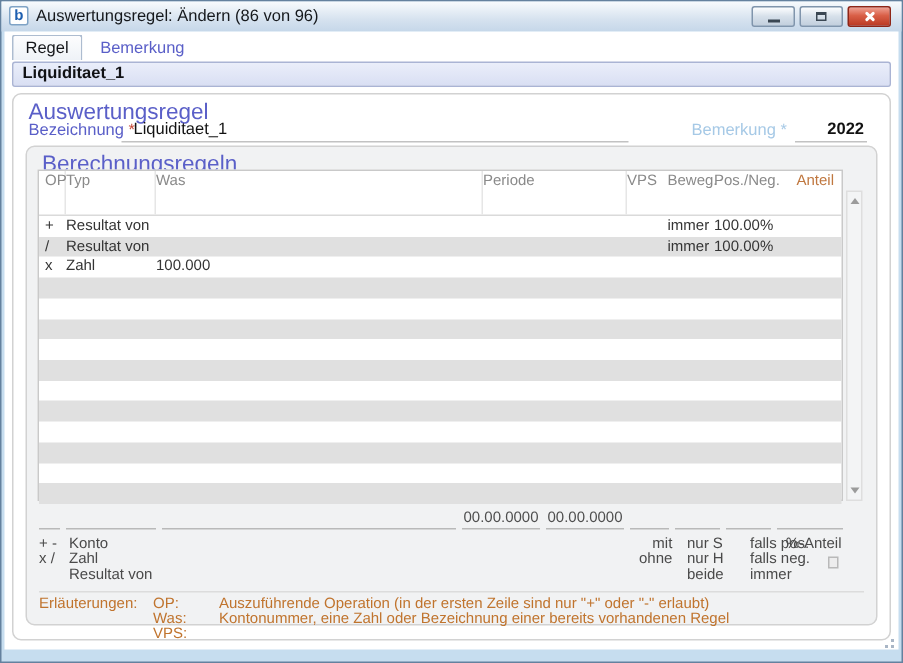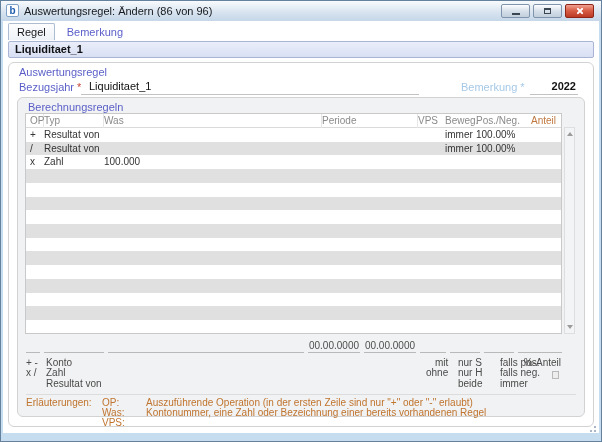--- a/index.html
+++ b/index.html
@@ -51,21 +51,21 @@
     position:absolute; top:20px; left:5px; right:5px; height:17px;
     background:linear-gradient(#eaeefa,#d9dff3); border:1px solid #aab4d4; border-radius:2px;
     font-weight:bold; font-size:11px; color:#101114; line-height:15px; padding-left:6px;
   }
 
   
   .aw-box{
     position:absolute; top:41px; left:5px; right:5px; bottom:6px;
     border:1px solid #d2d2d2; border-radius:6px; background:#fff;
   }
-  .group-label{ color:#5a5fc8; font-size:11px; }
+  .group-label{ color:#5a5fc8; font-size:15px; }
   .aw-label{ position:absolute; top:3px; left:10px; }
   .req{ color:#c64a3a; }
   .req.dim{ color:#a6c9e6; }
 
   .bez-row{ position:absolute; top:17px; left:0; right:0; height:16px; }
   .bez-label{ position:absolute; left:10px; top:1px; color:#5a5fc8; }
   .bez-field{
     position:absolute; left:72px; width:338px; height:15px;
     border-bottom:1px solid #c2c2c2; padding-left:8px; color:#121212; font-size:11px;
   }
@@ -81,21 +81,21 @@
     background:#f1f2f3; border:1px solid #d2d2d2; border-radius:6px;
   }
   .br-label{ position:absolute; top:3px; left:10px; }
 
   .grid{
     position:absolute; left:7px; top:15px; width:537px; height:221px;
     background:#fff; border:1px solid #c9c9c9;
   }
   .ghead{
     display:grid; grid-template-columns:14px 60px 218px 96px 27px 31px 40px 1fr;
-    height:14px; line-height:14px; font-size:10px; color:#8a8a8a;
+    height:30px; line-height:14px; font-size:10px; color:#8a8a8a;
     border-bottom:1px solid #dadada; padding-left:4px;
   }
   .ghead .hc{ border-right:1px solid #e6e6e6; padding-right:2px; }
   .ghead .hc.noline{ border-right:none; }
   .ghead .hc.anteil{ text-align:right; padding-right:5px; color:#c07840; }
   .tbody .trow{
     display:grid; grid-template-columns:14px 60px 218px 96px 27px 31px 40px 1fr;
     height:13.73px; line-height:13.73px; font-size:10px; color:#343434; padding-left:4px;
     overflow:hidden;
   }
@@ -164,21 +164,21 @@
       <span class="tab active">Regel</span>
       <span class="tab inactive">Bemerkung</span>
     </div>
 
     <div class="rule-bar">Liquiditaet_1</div>
 
     <div class="aw-box">
       <span class="group-label aw-label">Auswertungsregel</span>
 
       <div class="bez-row">
-        <span class="bez-label"><span>Bezugsjahr</span> <span class="req">*</span></span>
+        <span class="bez-label"><span>Bezeichnung</span> <span class="req">*</span></span>
         <span class="bez-field">Liquiditaet_1</span>
         <span class="bzj-label"><span>Bemerkung</span> <span class="req dim">*</span></span>
         <span class="bzj-field">2022</span>
       </div>
 
       <div class="br-box">
         <span class="group-label br-label">Berechnungsregeln</span>
 
         <div class="grid">
           <div class="ghead">

